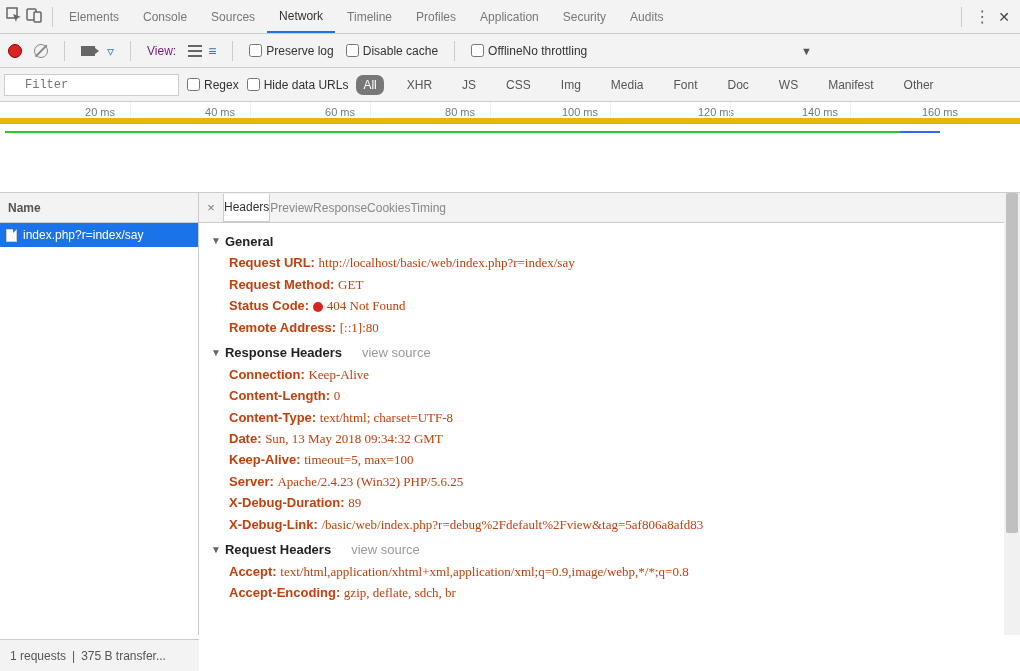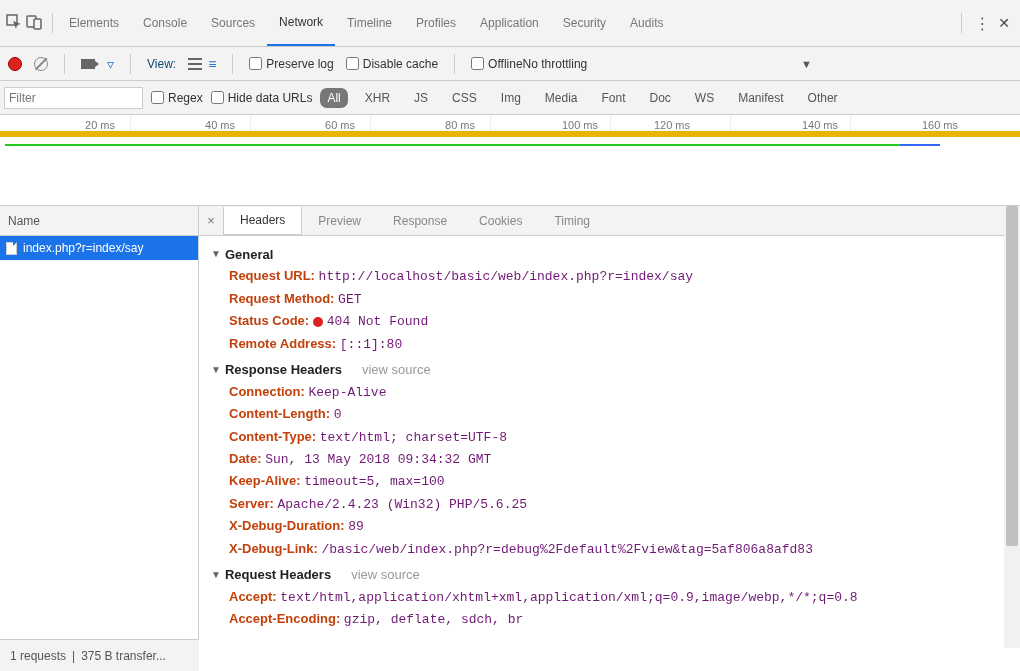--- a/index.html
+++ b/index.html
@@ -1,78 +1,78 @@
 <!DOCTYPE html>
 <html><head>
 <meta charset="utf-8">
 <style>
 * { box-sizing: border-box; margin: 0; padding: 0; }
 body { font-family: 'Segoe UI', Tahoma, sans-serif; font-size: 12px; color: #333; background: #fff; width: 1020px; height: 671px; overflow: hidden; position: relative; }
-.topbar { height: 47px; border-bottom: 1px solid #ccc; display: flex; align-items: center; background: #f3f3f3; }
+.topbar { height: 34px; border-bottom: 1px solid #ccc; display: flex; align-items: center; background: #f3f3f3; }
 .topbar-left { display: flex; align-items: center; padding: 0 6px; gap: 4px; }
 .topbar-left svg { width: 16px; height: 16px; }
 .sep { width: 1px; height: 20px; background: #ccc; margin: 0 4px; }
 .tabs { display: flex; align-items: stretch; height: 100%; flex: 1; }
 .tab { padding: 0 12px; color: #777; display: flex; align-items: center; cursor: pointer; height: 100%; }
 .tab.active { color: #333; border-bottom: 2px solid #1a73e8; }
 .topbar-right { display: flex; align-items: center; gap: 8px; padding: 0 10px; }
 .topbar-right .dot { font-size: 16px; color: #666; }
 .topbar-right .x { font-size: 14px; color: #444; }
 
 .toolbar { height: 34px; border-bottom: 1px solid #ccc; display: flex; align-items: center; padding: 0 8px; gap: 12px; background: #f3f3f3; }
 .record-dot { width: 14px; height: 14px; border-radius: 50%; background: #d22; border: 1px solid #900; }
 .stop-icon { width: 14px; height: 14px; border: 1.5px solid #888; border-radius: 50%; position: relative; }
 .stop-icon::after { content: ''; position: absolute; width: 16px; height: 1.5px; background: #888; top: 5px; left: -2px; transform: rotate(-45deg); }
 .camera-icon { width: 14px; height: 10px; background: #666; position: relative; }
 .camera-icon::after { content: ''; position: absolute; right: -4px; top: 2px; border-left: 4px solid #666; border-top: 3px solid transparent; border-bottom: 3px solid transparent; }
 .funnel-icon { color: #2878ca; font-size: 14px; }
-.view-label { color: #0c4a6e; }
+.view-label { color: #701a75; }
 .view-icons { display: flex; gap: 6px; align-items: center; }
 .view-icon1 { width: 14px; height: 12px; background-image: linear-gradient(#666 0, #666 2px, transparent 2px, transparent 5px, #666 5px, #666 7px, transparent 7px, transparent 10px, #666 10px, #666 12px); }
 .view-icon2 { color: #2878ca; font-size: 14px; }
 .chk { display: flex; align-items: center; gap: 4px; }
 .chk input { margin: 0; }
 .throttle-group { display: flex; align-items: center; flex: 1; }
 .caret-down { color: #555; font-size: 11px; margin-left: auto; margin-right: 200px;}
 
 .filterbar { height: 34px; border-bottom: 1px solid #ccc; display: flex; align-items: center; padding: 0 4px; gap: 8px; background: #f3f3f3; }
-.filter-input { width: 139px; height: 22px; border: 1px solid #ccc; padding: 0 4px; background: #fff; font-size: 12px; color: #333; }
+.filter-input { width: 175px; height: 22px; border: 1px solid #ccc; padding: 0 20px; background: #fff; font-size: 12px; color: #333; font-family: Liberation Mono, monospace; }
 .filter-row-item { display: flex; align-items: center; gap: 4px; }
 .pill { padding: 3px 7px; border-radius: 7px; cursor: pointer; color: #555; }
 .pill.active { background: #777; color: #fff; }
-.type-row { display: flex; gap: 10px; align-items: flex-start; }
+.type-row { display: flex; gap: 16px; align-items: flex-start; }
 
 .timeline { height: 91px; border-bottom: 1px solid #ccc; position: relative; background: #fff; overflow: hidden; }
 .timeline-ticks { display: flex; height: 22px; border-bottom: 6px solid #eab308; position: relative; }
 .tick { position: absolute; top: 4px; font-size: 11px; color: #777; transform: translateX(-50%); }
 .tick-line { position: absolute; top: 0; bottom: 0; width: 1px; background: #eee; }
 .timeline-bar { position: absolute; top: 29px; left: 5px; right: 120px; height: 2px; background: #2c2; }
 .timeline-bar-blue { position: absolute; top: 29px; right: 80px; width: 40px; height: 2px; background: #36f; }
 
 .body { display: flex; height: 442px; }
 .left-col { width: 199px; border-right: 1px solid #ccc; display: flex; flex-direction: column; }
-.left-header { height: 30px; border-bottom: 1px solid #ccc; display: flex; align-items: center; padding: 0 8px; color: #555; background: #f3f3f3; }
+.left-header { height: 30px; border-bottom: 1px solid #ccc; display: flex; align-items: center; padding: 0 8px; color: #555; background: #f3f3f3; font-weight: bold; }
 .left-list { flex: 1; overflow: auto; }
 .req-row { height: 24px; background: #1a73e8; color: #fff; display: flex; align-items: center; padding: 0 6px; gap: 6px; font-size: 12px; cursor: pointer; }
 .doc-icon { width: 11px; height: 13px; background: #fff; border: 1px solid #ccc; position: relative; }
 .doc-icon::after { content: ''; position: absolute; right: -1px; top: -1px; border-left: 4px solid #1a73e8; border-bottom: 4px solid transparent; }
 
 .right-col { flex: 1; display: flex; flex-direction: column; position: relative; }
 .detail-tabs { height: 30px; display: flex; align-items: center; border-bottom: 1px solid #ccc; background: #f3f3f3; }
 .detail-close { width: 24px; text-align: center; color: #777; cursor: pointer; font-size: 13px; }
-.dtab { padding: 0 16px; color: #888; height: 100%; display: flex; align-items: center; cursor: pointer; }
+.dtab { padding: 0 0; color: #888; height: 100%; display: flex; align-items: center; cursor: pointer; }
 .dtab.active { color: #333; border-bottom: 2px solid #ccc; border-left: 1px solid #ccc; border-right: 1px solid #ccc; background: #fff; margin-bottom: -1px; }
 
 .detail-body { flex: 1; overflow: auto; padding: 4px 0 4px 12px; line-height: 1.65; font-size: 13px; position: relative; }
 .section-title { font-weight: bold; color: #222; display: flex; align-items: center; gap: 4px; margin-top: 4px; }
 .section-title .arrow { font-size: 10px; color: #666; }
 .section-title .vs { font-weight: normal; color: #999; margin-left: 16px; font-size: 13px; }
 .kv { padding-left: 18px; }
 .kv b { font-weight: bold; color: #c2410c; }
-.mono { font-family: Liberation Mono, monospace; color: #701a75; font-size: 13px; }
+.mono { font-family: Liberation Serif, serif; color: #c2410c; font-size: 13px; }
 .status-dot { width: 10px; height: 10px; border-radius: 50%; background: #d22; display: inline-block; margin-right: 4px; vertical-align: middle; }
 .scrollbar { position: absolute; right: 0; top: 0; bottom: 0; width: 16px; background: #f1f1f1; }
 .scroll-thumb { position: absolute; left: 2px; right: 2px; top: 0; height: 340px; background: #c0c0c0; border-radius: 2px; }
 
 .statusbar { height: 32px; border-top: 1px solid #ccc; background: #f3f3f3; display: flex; align-items: center; padding: 0 10px; gap: 6px; color: #555; position: absolute; bottom: 0; left: 0; width: 199px; font-size: 12px; }
 </style>
 </head>
 <body>
 
 <div class="topbar">
@@ -162,21 +162,21 @@
   </div>
 </div>
 
 <div class="timeline">
   <div class="timeline-ticks">
     <span class="tick" style="left:100px">20 ms</span>
     <span class="tick" style="left:220px">40 ms</span>
     <span class="tick" style="left:340px">60 ms</span>
     <span class="tick" style="left:460px">80 ms</span>
     <span class="tick" style="left:580px">100 ms</span>
-    <span class="tick" style="left:672px">120 ms</span>
+    <span class="tick" style="left:716px">120 ms</span>
     <span class="tick" style="left:820px">140 ms</span>
     <span class="tick" style="left:940px">160 ms</span>
     <div class="tick-line" style="left:130px"></div>
     <div class="tick-line" style="left:250px"></div>
     <div class="tick-line" style="left:370px"></div>
     <div class="tick-line" style="left:490px"></div>
     <div class="tick-line" style="left:610px"></div>
     <div class="tick-line" style="left:730px"></div>
     <div class="tick-line" style="left:850px"></div>
   </div>

